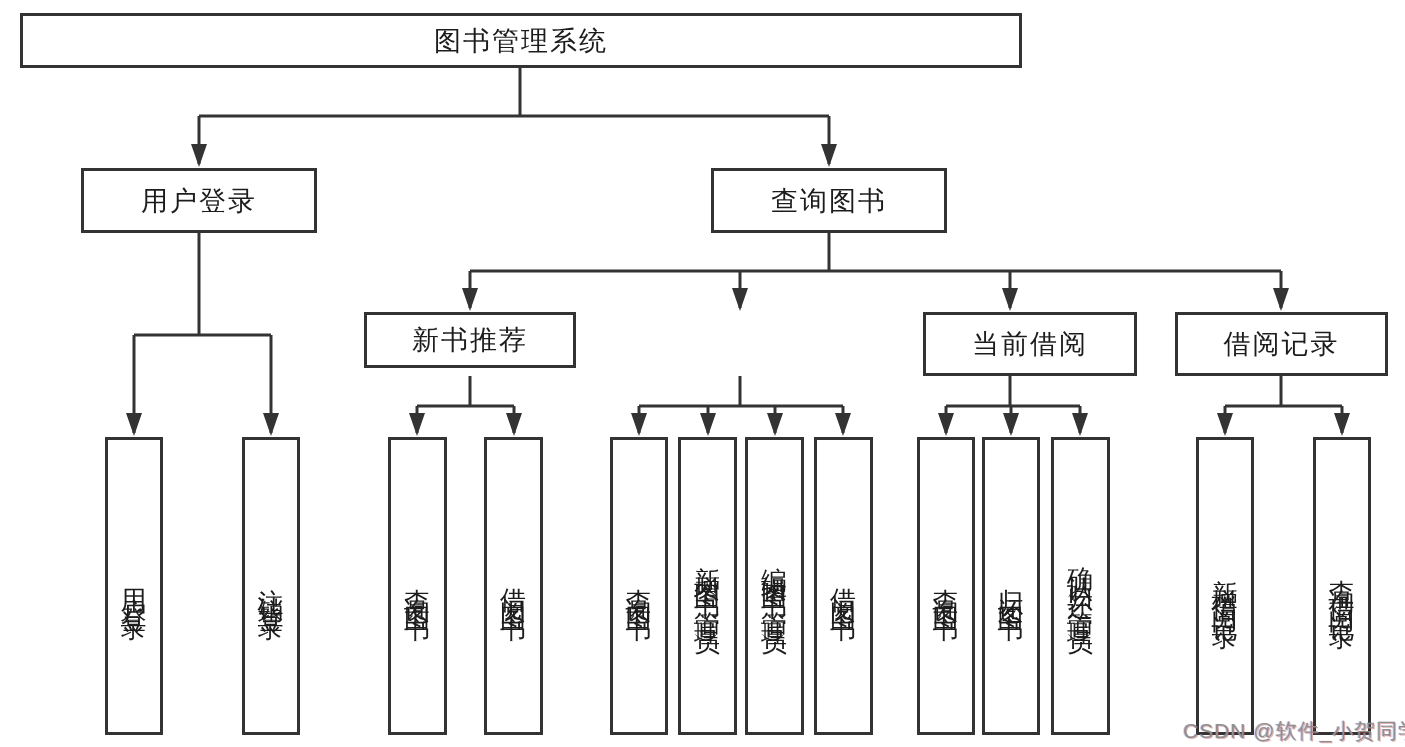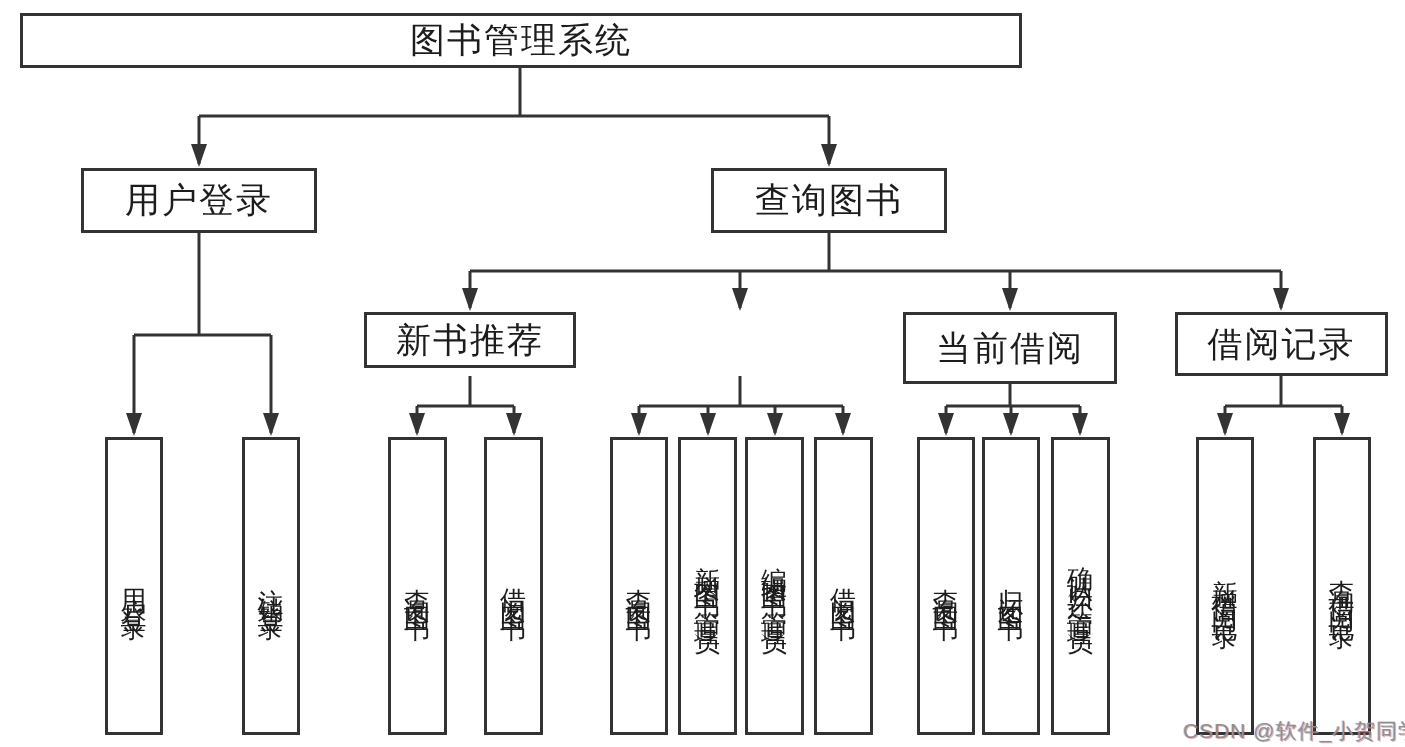--- a/index.html
+++ b/index.html
@@ -16,21 +16,21 @@
     box-sizing: border-box;
     background: #ffffff;
     border: 3px solid #333333;
     display: flex;
     align-items: center;
     justify-content: center;
     z-index: 2;
   }
   .node .lbl {
     color: #1c1c1c;
-    font-size: 35px;
+    font-size: 27px;
     letter-spacing: 2px;
     white-space: nowrap;
   }
   .leaf .lbl {
     writing-mode: vertical-rl;
     text-orientation: mixed;
     font-size: 26px;
     letter-spacing: 9px;
     line-height: 1;
     white-space: nowrap;
@@ -134,21 +134,21 @@
   <div class="node" style="left:81px; top:168px; width:236px; height:65px;">
     <span class="lbl">用户登录</span>
   </div>
   <div class="node" style="left:711px; top:168px; width:236px; height:65px;">
     <span class="lbl">查询图书</span>
   </div>
 
   <div class="node" style="left:364px; top:312px; width:212px; height:56px;">
     <span class="lbl">新书推荐</span>
   </div>
-  <div class="node" style="left:903px; top:312px; width:214px; height:72px;">
+  <div class="node" style="left:923px; top:312px; width:214px; height:64px;">
     <span class="lbl">当前借阅</span>
   </div>
   <div class="node" style="left:1175px; top:312px; width:213px; height:64px;">
     <span class="lbl">借阅记录</span>
   </div>
 
   <div class="node leaf" style="left:105px; top:437px; width:58px; height:298px;">
     <span class="lbl">用户登录</span>
   </div>
   <div class="node leaf" style="left:242px; top:437px; width:58px; height:298px;">

